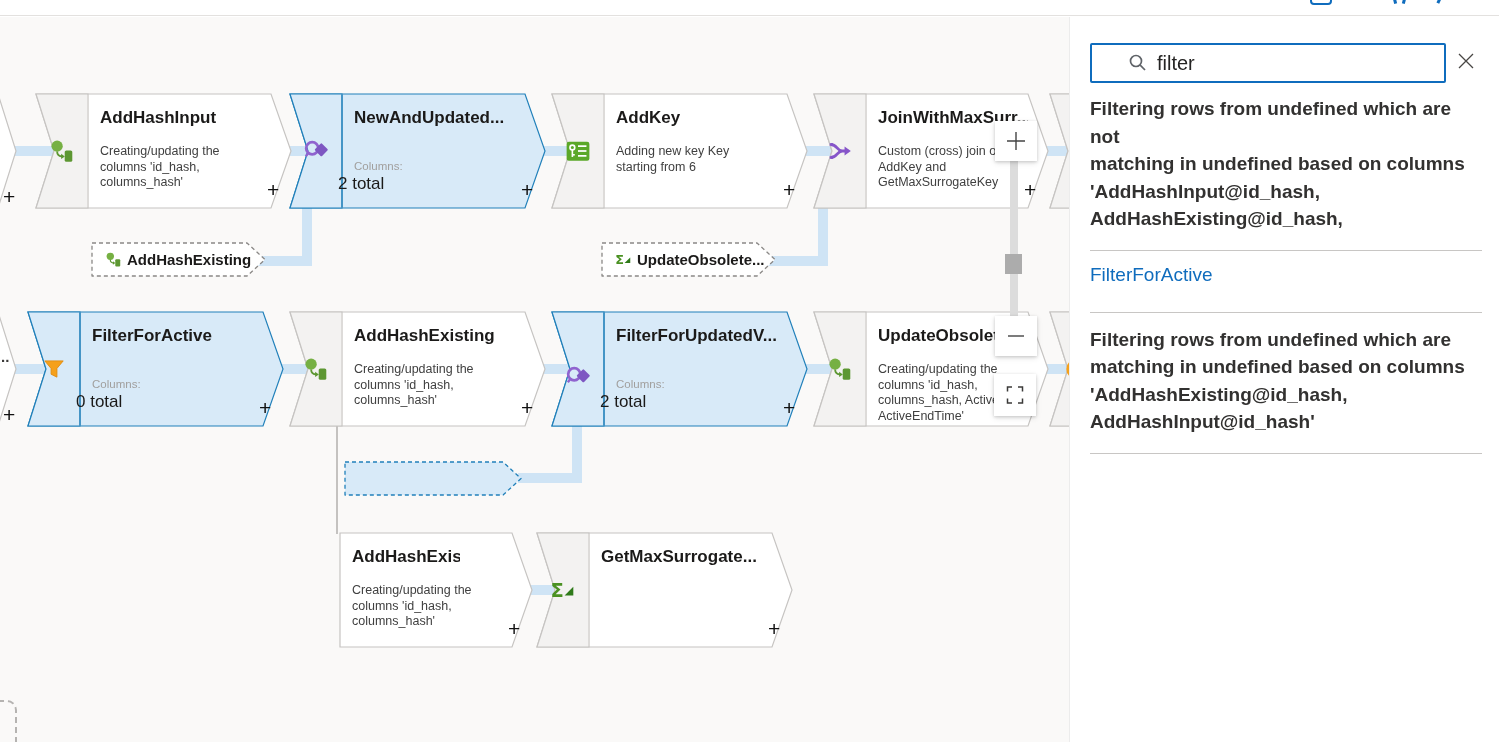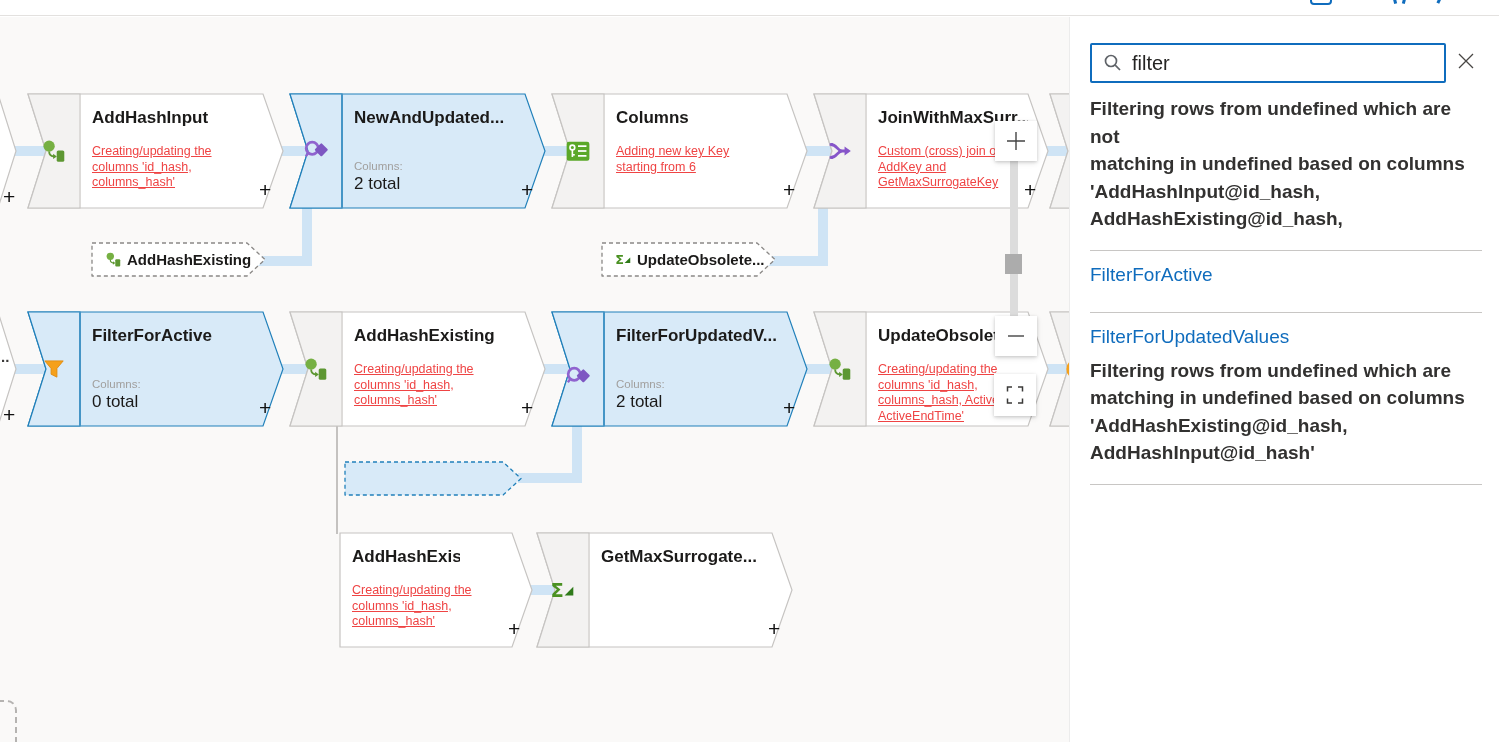--- a/index.html
+++ b/index.html
@@ -21,25 +21,25 @@
             background:#faf9f8; overflow:hidden; border-right:1px solid #ececec; }
   .conn { position:absolute; background:#cfe4f5; }
   .grayline { position:absolute; background:#c4c2c0; }
 
   .node { position:absolute; }
   .node svg.shape { position:absolute; left:0; top:0; overflow:visible; }
   .n-icon { position:absolute; left:13px; top:50%; transform:translateY(-50%); width:26px; height:26px; }
   .n-title { position:absolute; left:64px; top:14px; font-size:17px; font-weight:600; color:#1b1a19;
              white-space:nowrap; overflow:hidden; max-width:calc(100% - 84px); }
   .n-desc { position:absolute; left:64px; top:50px; font-size:12.5px; line-height:15.5px;
-            color:#ef4444; white-space:pre-line;text-decoration:underline; }
+            color:#404040; white-space:pre-line; }
   .noicon .n-title { left:12px; }
   .noicon .n-desc  { left:12px; }
   .n-cols-label { position:absolute; left:64px; top:66px; font-size:11.5px; color:#a19f9d; }
-  .n-cols-value { position:absolute; left:64px; top:80px; font-size:17px; color:#1b1a19; }
+  .n-cols-value { position:absolute; left:48px; top:80px; font-size:17px; color:#1b1a19; }
   .n-plus { position:absolute; top:84px; font-size:21px; color:#111; cursor:pointer; }
   .free-plus { position:absolute; font-size:21px; color:#111; z-index:3; }
   .ellipsis-txt { position:absolute; left:1px; top:331px; font-size:15px; font-weight:600; color:#3b3a39; z-index:3; }
 
   .tag { position:absolute; z-index:4; }
   .tag svg.shape { position:absolute; left:0; top:0; overflow:visible; }
   .tag-inner { position:absolute; left:15px; top:0; height:100%; display:flex; align-items:center; gap:5px; }
   .tag-label { font-size:15px; font-weight:600; color:#1b1a19; white-space:nowrap; }
   .tag-icon { width:17px; height:17px; flex:none; }
 
@@ -51,21 +51,21 @@
   .zbtn { position:absolute; width:42px; height:40px; background:#fff; z-index:10;
           box-shadow:0 1px 3px rgba(0,0,0,.16), 0 2px 6px rgba(0,0,0,.10);
           display:flex; align-items:center; justify-content:center; cursor:pointer; }
   .ztrack { position:absolute; left:1010px; top:144px; width:8px; height:156px; background:#dcdcdc; z-index:9; }
   .zhandle { position:absolute; left:1005px; top:237px; width:17px; height:20px; background:#acacac; z-index:10; cursor:grab; }
 
   
   .panel { position:absolute; left:1071px; top:17px; width:428px; height:725px; background:#fff; }
   .searchbox { position:absolute; left:19px; top:26px; width:356px; height:40px;
                border:2px solid #0f6cbd; border-radius:2px; background:#fff;
-               display:flex; align-items:center; }
+               display:flex; align-items:center;padding-left:25px; }
   .searchbox svg { margin-left:11px; flex:none; }
   .search-input { border:none; outline:none; font-family:"Liberation Sans",sans-serif;
                   font-size:20px; color:#252423; margin-left:9px; width:290px; background:transparent; }
   .close-x { position:absolute; left:384px; top:33px; width:22px; height:22px; cursor:pointer;
              display:flex; align-items:center; justify-content:center; }
   .results { position:absolute; left:19px; top:78px; width:392px; }
   .result { padding-bottom:17px; border-bottom:1px solid #c8c6c4; margin-bottom:13px; }
   .result-link { font-size:19px; color:#0f6cbd; margin-bottom:9px; cursor:pointer; }
   .result-desc { font-size:19px; line-height:27.5px; color:#323130; white-space:pre-line;font-weight:bold; }
 </style>
@@ -112,21 +112,21 @@
       <div class="conn" style="left: 518px; top: 456px; width: 64px; height: 10px;"></div>
       <div class="conn" style="left: 572px; top: 409px; width: 10px; height: 57px;"></div>
       <div class="grayline" style="left: 336px; top: 409px; width: 2px; height: 108px;"></div>
       <div class="free-plus" style="left: 3px; top: 168px;">+</div>
       <div class="free-plus" style="left: 3px; top: 386px;">+</div>
       <div class="node" style="left: -2px; top: 77px; width: 22px; height: 114px;">
         <svg class="shape" width="22" height="114" viewBox="0 0 22 114">
           <polygon points="0,0 18,57 0,114" fill="#ffffff" stroke="#c6c4c2" stroke-width="1.2"></polygon>
         </svg>
       </div>
-      <div class="node" style="left: 28px; top: 77px; width: 255px; height: 114px;">
+      <div class="node" style="left: 36px; top: 77px; width: 255px; height: 114px;">
         <svg class="shape" width="255" height="114" viewBox="0 0 255 114">
           <polygon points="0,0 235,0 255,57 235,114 0,114 18,57" fill="#ffffff" stroke="#c6c4c2" stroke-width="1.2"></polygon>
           <polygon points="0,0 52,0 52,114 0,114 18,57" fill="#f3f2f1" stroke="#c6c4c2" stroke-width="1.2"></polygon>
           <line x1="52" y1="1" x2="52" y2="113" stroke="#dddbd9" stroke-width="2"></line>
         </svg>
         <div class="n-icon"><svg width="26" height="26" viewBox="0 0 24 24">
             <circle cx="7.5" cy="7.5" r="5.2" fill="#76b043"></circle>
       <path d="M7.5 12.5 C7.5 16 9.5 17 12.5 17" stroke="#5d9732" stroke-width="1.7" fill="none"></path>
       <path d="M11.2 14.6 L14.6 17 L11.2 19.4 Z" fill="#5d9732"></path>
       <rect x="14.5" y="11.5" width="7" height="10.5" rx="1.5" fill="#5d9732"></rect>
@@ -161,21 +161,21 @@
         </svg>
         <div class="n-icon"><svg width="26" height="26" viewBox="0 0 24 24">
             <rect x="1.5" y="3.5" width="21" height="17.5" rx="2" fill="#5ba829"></rect>
       <circle cx="6.8" cy="8.8" r="2.2" fill="none" stroke="#fff" stroke-width="1.5"></circle>
       <line x1="6.8" y1="11" x2="6.8" y2="17.5" stroke="#fff" stroke-width="1.5"></line>
       <line x1="6.8" y1="15.5" x2="9" y2="15.5" stroke="#fff" stroke-width="1.5"></line>
       <line x1="12" y1="7.5" x2="19.8" y2="7.5" stroke="#fff" stroke-width="1.6"></line>
       <line x1="12" y1="12" x2="19.8" y2="12" stroke="#fff" stroke-width="1.6"></line>
       <line x1="12" y1="16.5" x2="19.8" y2="16.5" stroke="#fff" stroke-width="1.6"></line>
           </svg></div>
-        <div class="n-title">Columns</div>
+        <div class="n-title">AddKey</div>
         <div class="n-desc">Adding new key Key
 starting from 6</div>
         <div class="n-plus" style="left: 231px;">+</div>
       </div>
       <div class="node" style="left: 814px; top: 77px; width: 234px; height: 114px;">
         <svg class="shape" width="234" height="114" viewBox="0 0 234 114">
           <polygon points="0,0 214,0 234,57 214,114 0,114 18,57" fill="#ffffff" stroke="#c6c4c2" stroke-width="1.2"></polygon>
           <polygon points="0,0 52,0 52,114 0,114 18,57" fill="#f3f2f1" stroke="#c6c4c2" stroke-width="1.2"></polygon>
           <line x1="52" y1="1" x2="52" y2="113" stroke="#dddbd9" stroke-width="2"></line>
         </svg>
@@ -353,21 +353,20 @@
         <div class="result">
           <div class="result-desc">Filtering rows from undefined which are not
 matching in undefined based on columns
 'AddHashInput@id_hash,
 AddHashExisting@id_hash,</div>
         </div>
         <div class="result">
           <div class="result-link">FilterForActive</div>
         </div>
         <div class="result">
-          <div class="result-link">FilterForUpdatedValues</div>
           <div class="result-desc">Filtering rows from undefined which are
 matching in undefined based on columns
 'AddHashExisting@id_hash,
 AddHashInput@id_hash'</div>
         </div>
       </div>
   </div>
 
 </div>
 

